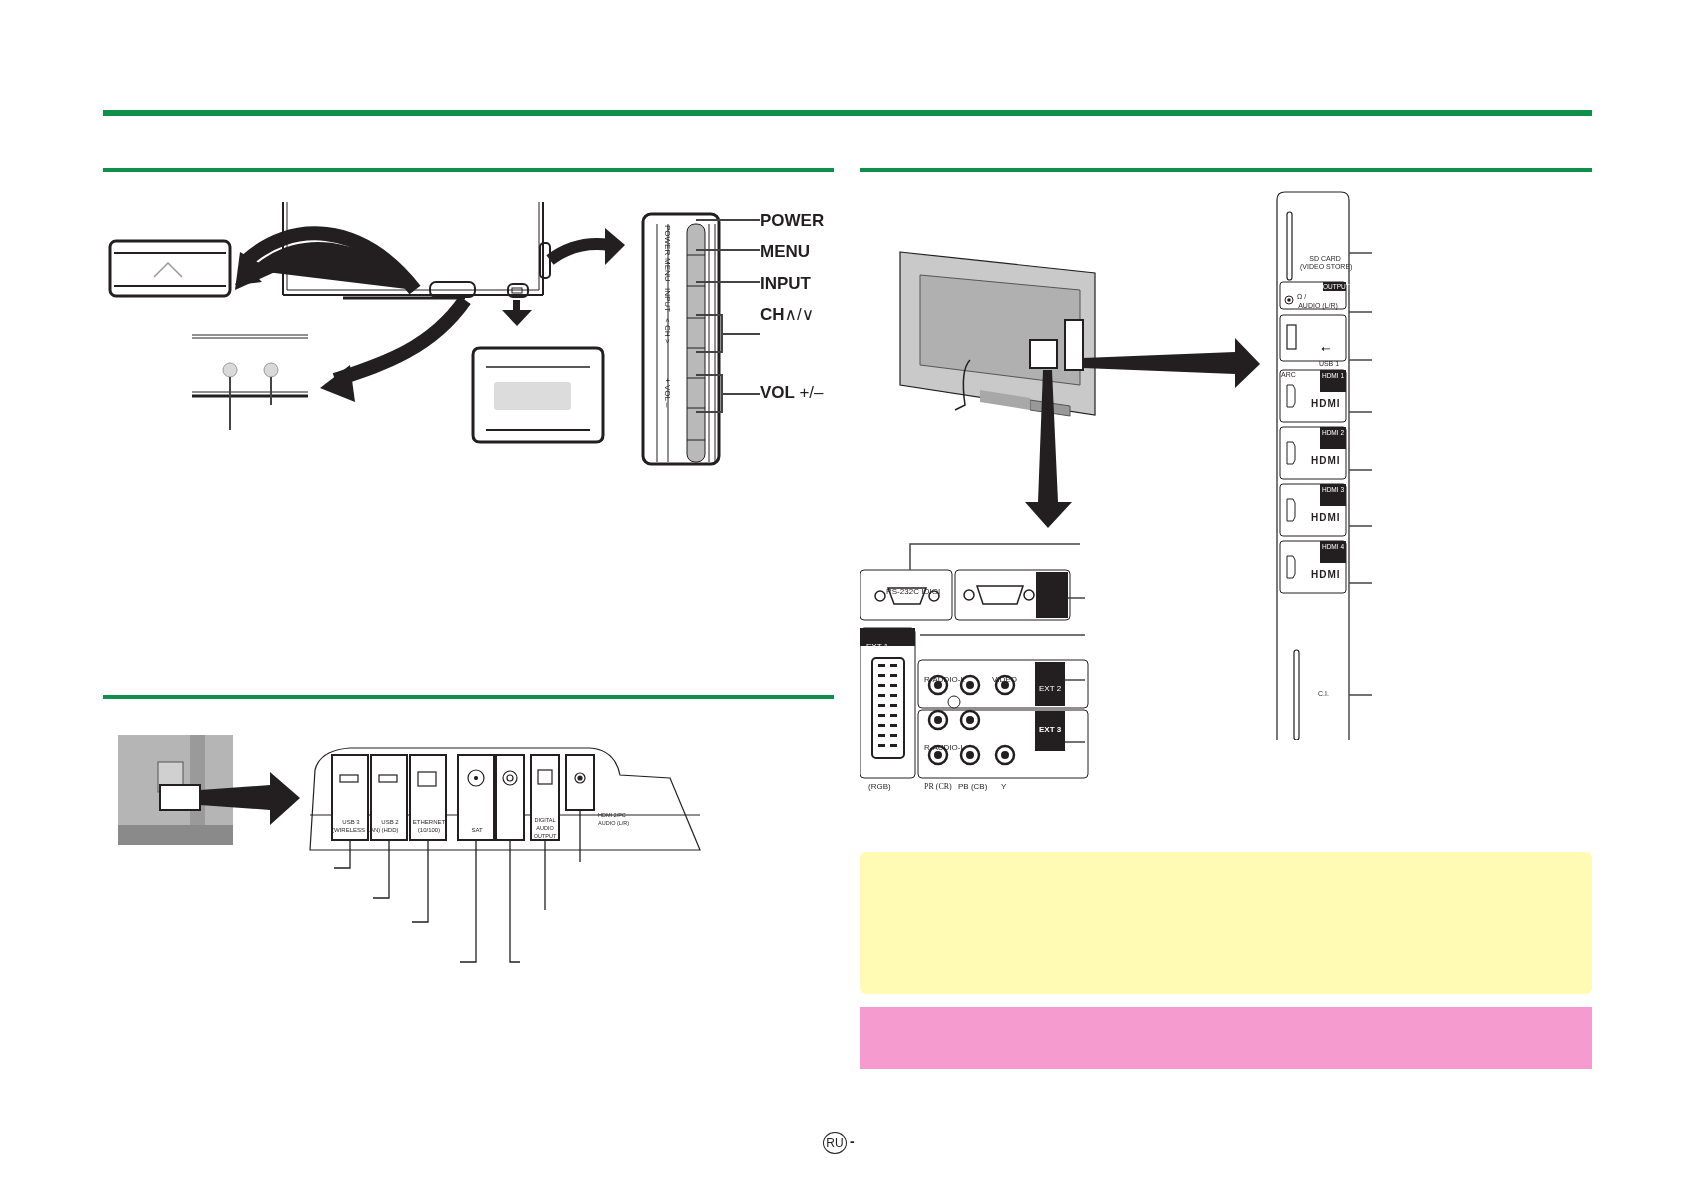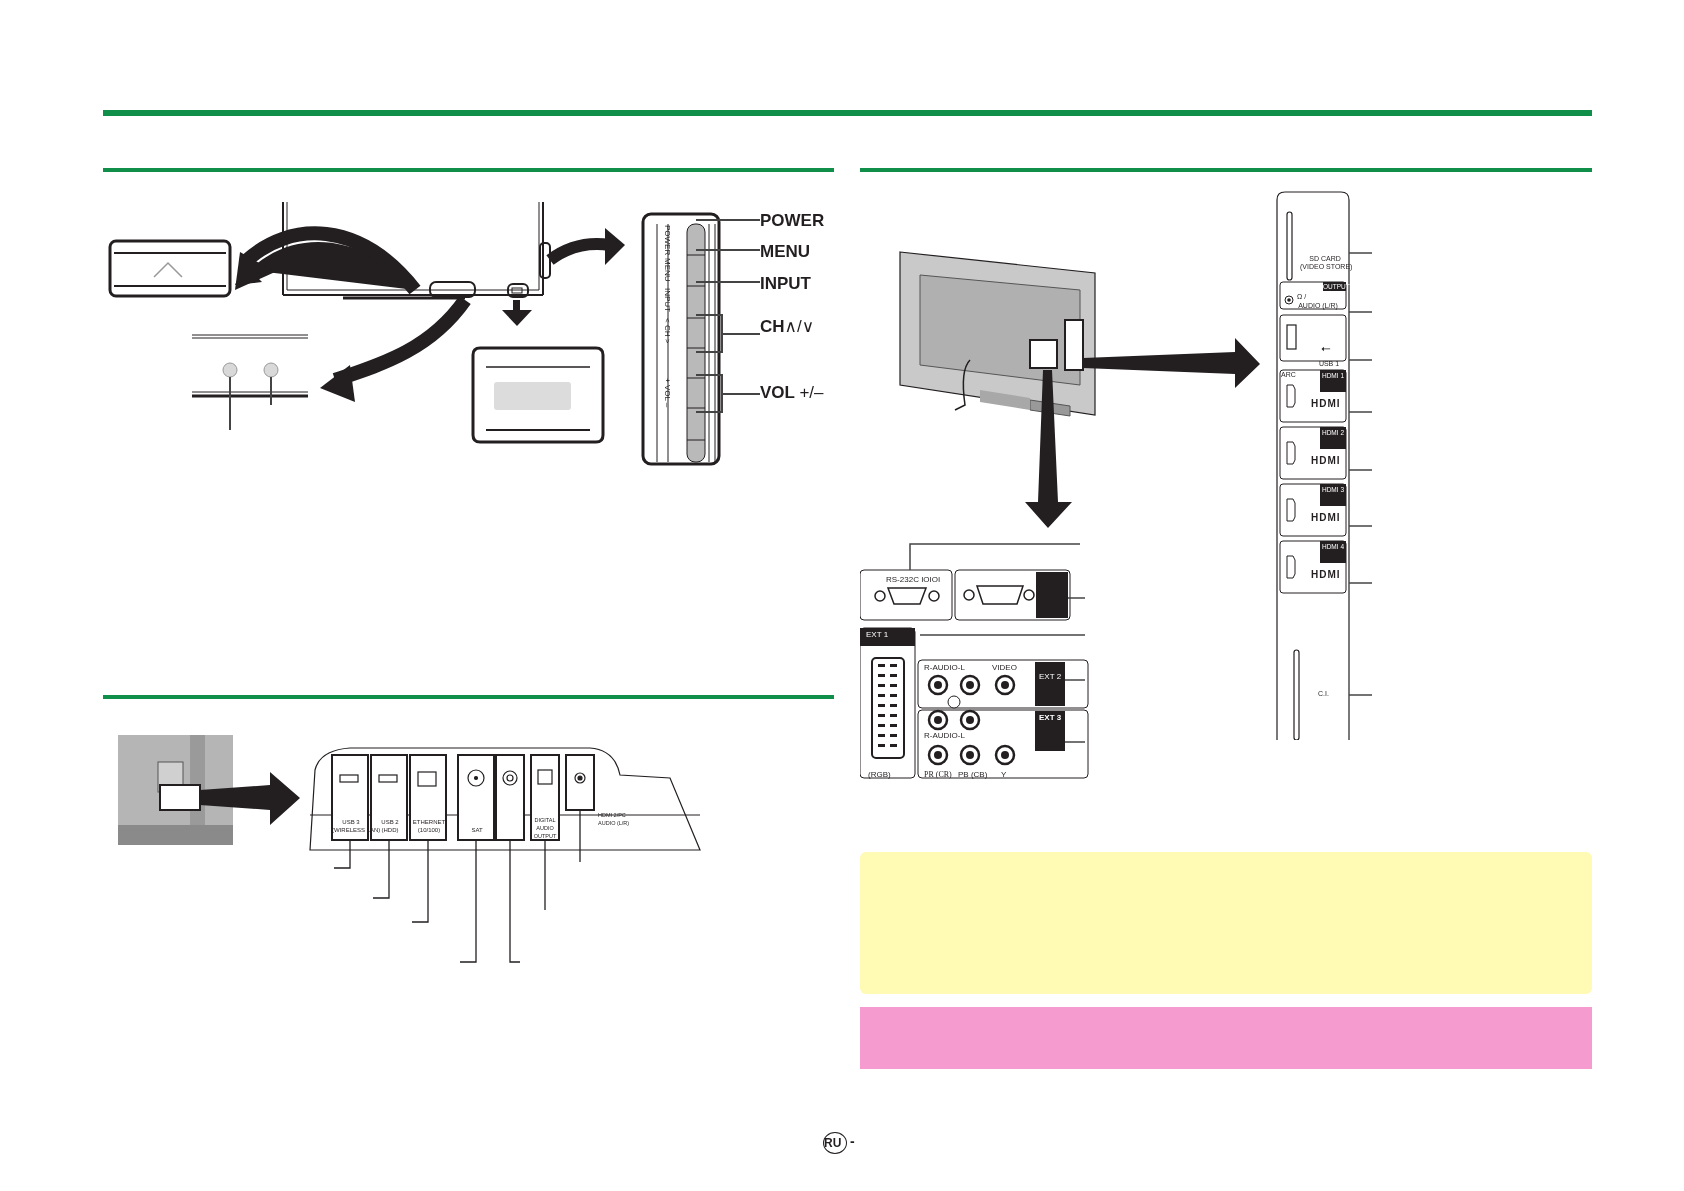--- a/index.html
+++ b/index.html
@@ -2,24 +2,24 @@
 <html><head>
 <meta charset="utf-8">
 <style>
   html,body{margin:0;padding:0;background:#ffffff;}
   body{width:1684px;height:1191px;position:relative;overflow:hidden;font-family:"Liberation Sans",sans-serif;color:#231f20;}
   .abs{position:absolute;}
   .rule{position:absolute;background:#0f8f4a;}
   .lbl{position:absolute;font-family:"Liberation Sans",sans-serif;white-space:nowrap;}
   .btnlbl{font-weight:bold;font-size:17px;color:#231f20;}
   .tiny{font-size:7px;color:#231f20;line-height:8px;text-align:center;}
-  .small{font-size:8px;color:#231f20;line-height:9px;}
+  .small{font-size:8px;color:#231f20;line-height:9px;margin-top:12px;}
   .note-yellow{position:absolute;left:860px;top:852px;width:732px;height:142px;background:#fffab4;border-radius:6px;}
   .note-pink{position:absolute;left:860px;top:1007px;width:732px;height:62px;background:#f59bd0;}
-  .pagebadge{position:absolute;left:823px;top:1132px;width:22px;height:20px;border:1.5px solid #231f20;border-radius:50%;font-size:12px;line-height:20px;font-weight:bold;}
+  .pagebadge{position:absolute;left:823px;top:1132px;width:22px;height:20px;border:1.5px solid #231f20;border-radius:50%;font-size:12px;text-align:center;line-height:20px;font-weight:normal;}
 </style>
 </head>
 <body>
 
 <div class="rule" style="left:103px;top:110px;width:1489px;height:6px;"></div>
 <div class="rule" style="left:103px;top:168px;width:731px;height:4px;"></div>
 <div class="rule" style="left:860px;top:168px;width:732px;height:4px;"></div>
 <div class="rule" style="left:103px;top:695px;width:731px;height:4px;"></div>
 
 <svg class="abs" style="left:100px;top:190px;" width="740" height="280" viewBox="0 0 740 280">
@@ -104,21 +104,21 @@
 
 <div class="lbl" style="left:672px;top:225px;font-size:8px;transform:rotate(90deg);transform-origin:left top;">POWER</div>
 <div class="lbl" style="left:672px;top:258px;font-size:8px;transform:rotate(90deg);transform-origin:left top;">MENU</div>
 <div class="lbl" style="left:672px;top:288px;font-size:8px;transform:rotate(90deg);transform-origin:left top;">INPUT</div>
 <div class="lbl" style="left:672px;top:318px;font-size:8px;transform:rotate(90deg);transform-origin:left top;">&lt; CH &gt;</div>
 <div class="lbl" style="left:672px;top:378px;font-size:8px;transform:rotate(90deg);transform-origin:left top;">+ VOL –</div>
 
 <div class="lbl btnlbl" style="left:760px;top:211px;">POWER</div>
 <div class="lbl btnlbl" style="left:760px;top:242px;">MENU</div>
 <div class="lbl btnlbl" style="left:760px;top:274px;">INPUT</div>
-<div class="lbl btnlbl" style="left:760px;top:316px;"><span>CH</span><span style="font-weight:normal;">∧/∨</span></div>
+<div class="lbl btnlbl" style="left:760px;top:304px;"><span>CH</span><span style="font-weight:normal;">∧/∨</span></div>
 <div class="lbl btnlbl" style="left:760px;top:383px;text-align:center;"><span>VOL</span> <span style="font-weight:normal;">+/–</span></div>
 
 <svg class="abs" style="left:110px;top:730px;" width="610" height="250" viewBox="0 0 610 250">
 
   <g>
     <rect x="8" y="5" width="115" height="110" fill="#b5b5b5"></rect>
     <rect x="80" y="5" width="15" height="95" fill="#9a9a9a"></rect>
     <rect x="48" y="32" width="25" height="30" fill="#d0d0d0" stroke="#555"></rect>
     <rect x="50" y="55" width="40" height="25" fill="#fff" stroke="#231f20" stroke-width="2"></rect>
     <rect x="8" y="95" width="115" height="20" fill="#8a8a8a"></rect>

